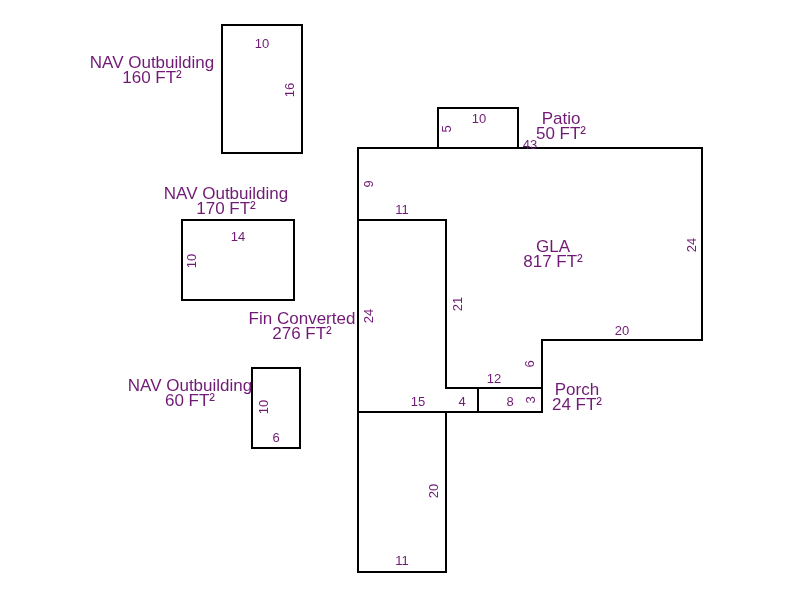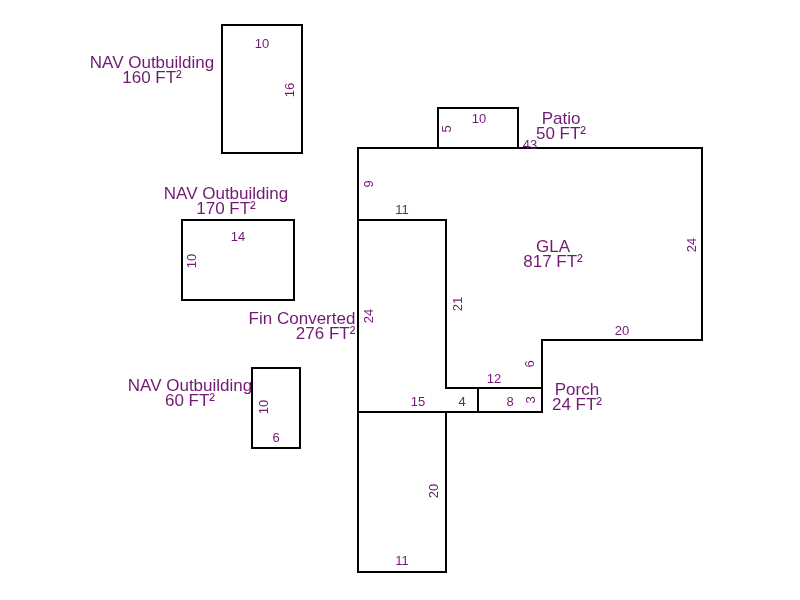--- a/index.html
+++ b/index.html
@@ -101,21 +101,21 @@
   <div class="txt" style="left:553px;top:254px;">
     <div>GLA</div>
     <div>817 FT²</div>
   </div>
 
   <div class="dim" style="left:402px;top:209px;">11</div>
   <div class="vdim" style="left:457px;top:304px;">21</div>
   <div class="vdim" style="left:368px;top:316px;">24</div>
   <div class="dim" style="left:418px;top:401px;">15</div>
   <div class="dim" style="left:462px;top:401px;">4</div>
-  <div class="txt" style="left:302px;top:326px;text-align:right;">
+  <div class="txt" style="left:302px;top:326px;">
     <div>Fin Converted</div>
     <div>276 FT²</div>
   </div>
 
   <div class="dim" style="left:510px;top:401px;">8</div>
   <div class="vdim" style="left:530px;top:400px;">3</div>
   <div class="txt" style="left:577px;top:397px;text-align:center;">
     <div>Porch</div>
     <div>24 FT²</div>
   </div>

